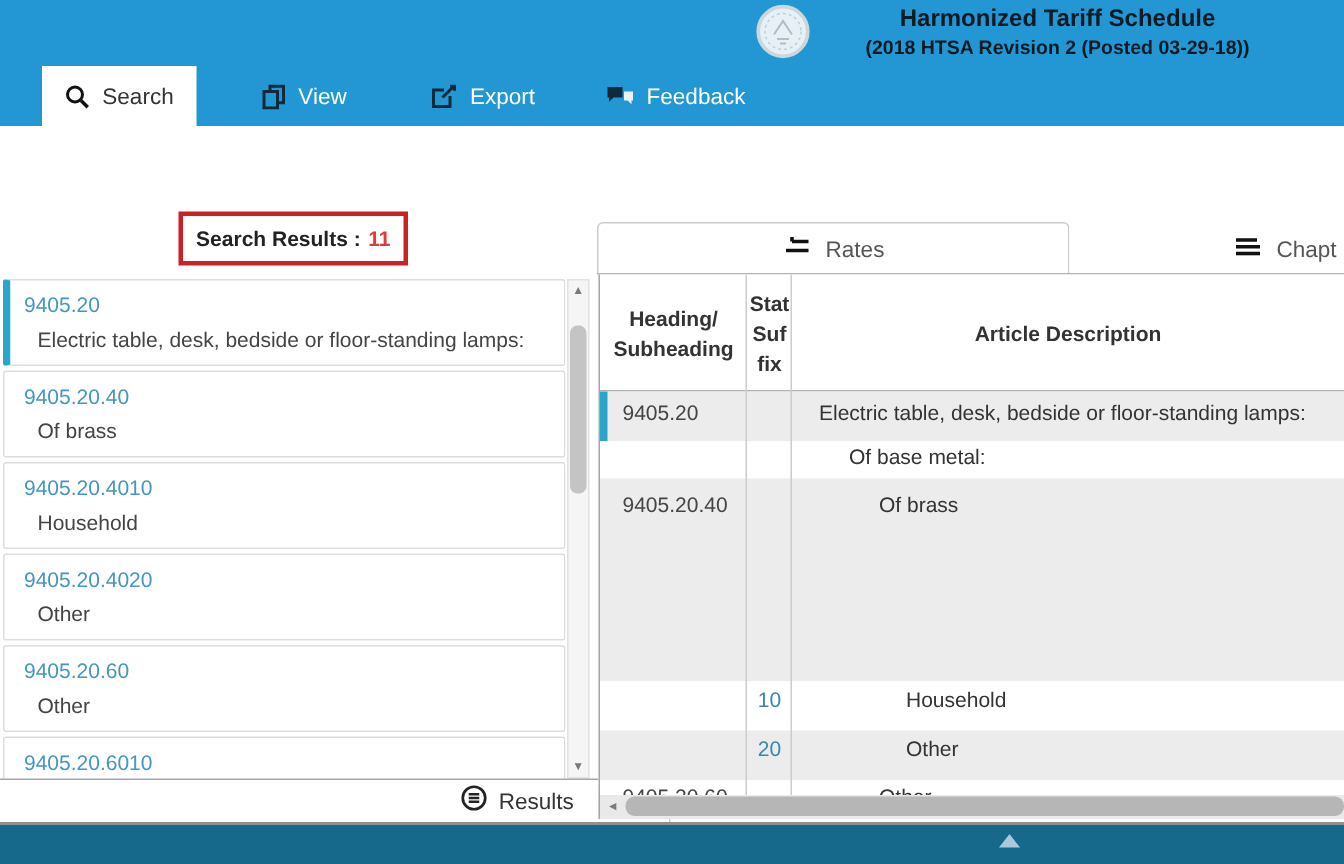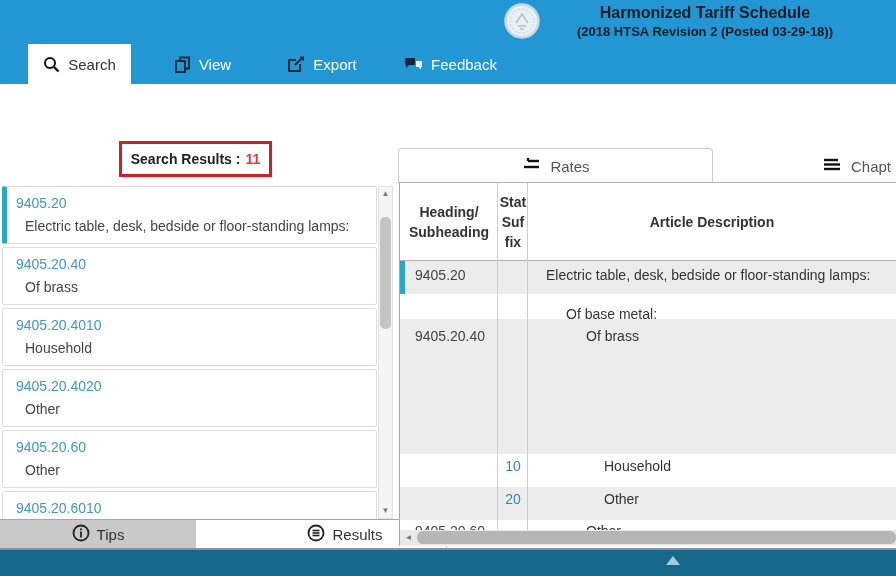--- a/index.html
+++ b/index.html
@@ -65,21 +65,21 @@
   .thead .hc{display:flex;align-items:center;justify-content:center;text-align:center;font-weight:700;color:#333;font-size:14px;white-space:pre-line;line-height:20px;padding:0;}
   .thead .hc.c1{padding-left:0;}
   .col-sep-1{position:absolute;left:97px;top:0;bottom:0;width:0;border-left:1px solid #ccc;z-index:3;}
   .col-sep-2{position:absolute;left:127px;top:0;bottom:0;width:0;border-left:1px solid #ccc;z-index:3;}
   .shaded{background:#ececec;}
   .r1{height:33px;}
   .r1 .c1{padding-top:6px;}
   .r1 .c3{padding-top:6px;padding-left:18px;}
   .sel-bar{position:absolute;left:0;top:0;bottom:0;width:5px;background:#2ba6cb;}
   .r2{height:25px;}
-  .r2 .c3{padding-top:12px;padding-left:38px;}
+  .r2 .c3{padding-top:2px;padding-left:38px;}
   .r3{height:135px;}
   .r3 .c1{padding-top:9px;}
   .r3 .c3{padding-top:9px;padding-left:58px;}
   .r4,.r5{height:33px;}
   .r4 .c2,.r5 .c2{padding-top:4px;}
   .r4 .c3,.r5 .c3{padding-top:4px;padding-left:76px;}
   .r6{height:22px;}
   .r6 .c1{padding-top:3px;}
   .r6 .c3{padding-top:3px;padding-left:58px;}
   .statlink{cursor:pointer;}
@@ -183,30 +183,20 @@
     </div>
   </div>
 
   <div class="v-scroll">
     <div class="arr up">▲</div>
     <div class="v-thumb"></div>
     <div class="arr down">▼</div>
   </div>
 
   <div class="foot">
-    <div class="foot-btn foot-tips">
-      <span>
-        <svg width="18" height="18" viewBox="0 0 18 18">
-            <circle cx="9" cy="9" r="7.5" fill="none" stroke="#222" stroke-width="1.8"></circle>
-            <rect x="8.1" y="7.5" width="1.8" height="6" fill="#222"></rect>
-            <rect x="8.1" y="4.4" width="1.8" height="1.9" fill="#222"></rect>
-          </svg>
-      </span>
-      <span>Tips</span>
-    </div>
     <div class="foot-btn foot-results">
       <span>
         <svg width="18" height="18" viewBox="0 0 18 18">
             <circle cx="9" cy="9" r="7.5" fill="none" stroke="#222" stroke-width="1.8"></circle>
             <line x1="5.5" y1="6.5" x2="12.5" y2="6.5" stroke="#222" stroke-width="1.6"></line>
             <line x1="5.5" y1="9" x2="12.5" y2="9" stroke="#222" stroke-width="1.6"></line>
             <line x1="5.5" y1="11.5" x2="12.5" y2="11.5" stroke="#222" stroke-width="1.6"></line>
           </svg>
       </span>
       <span>Results</span>

